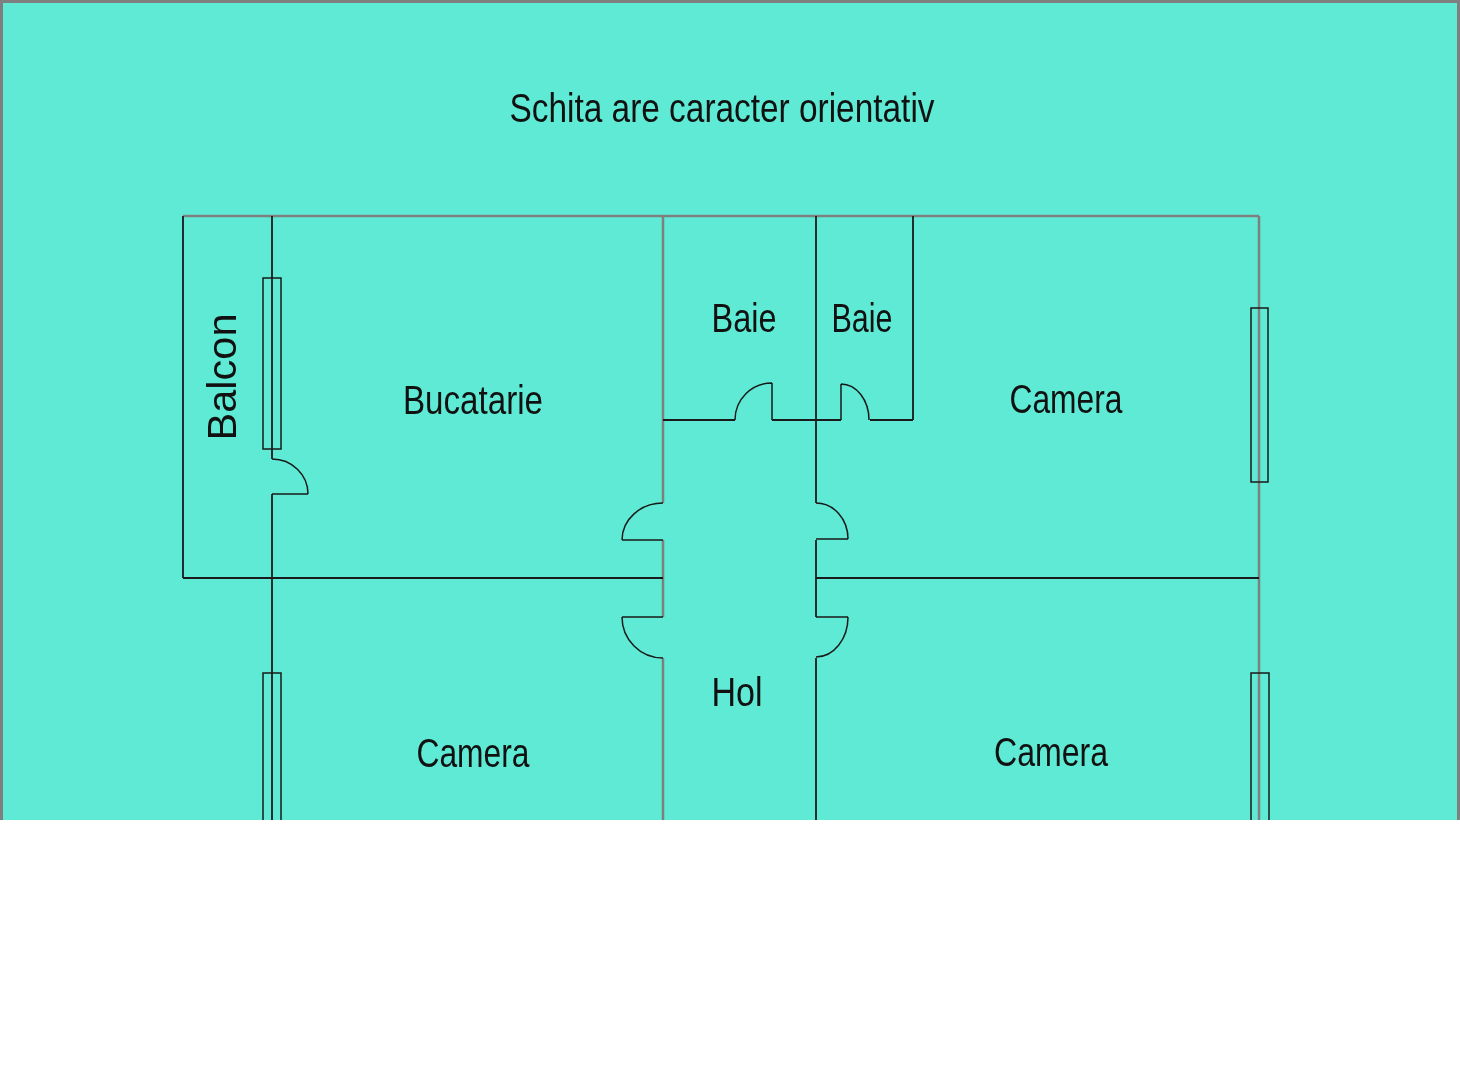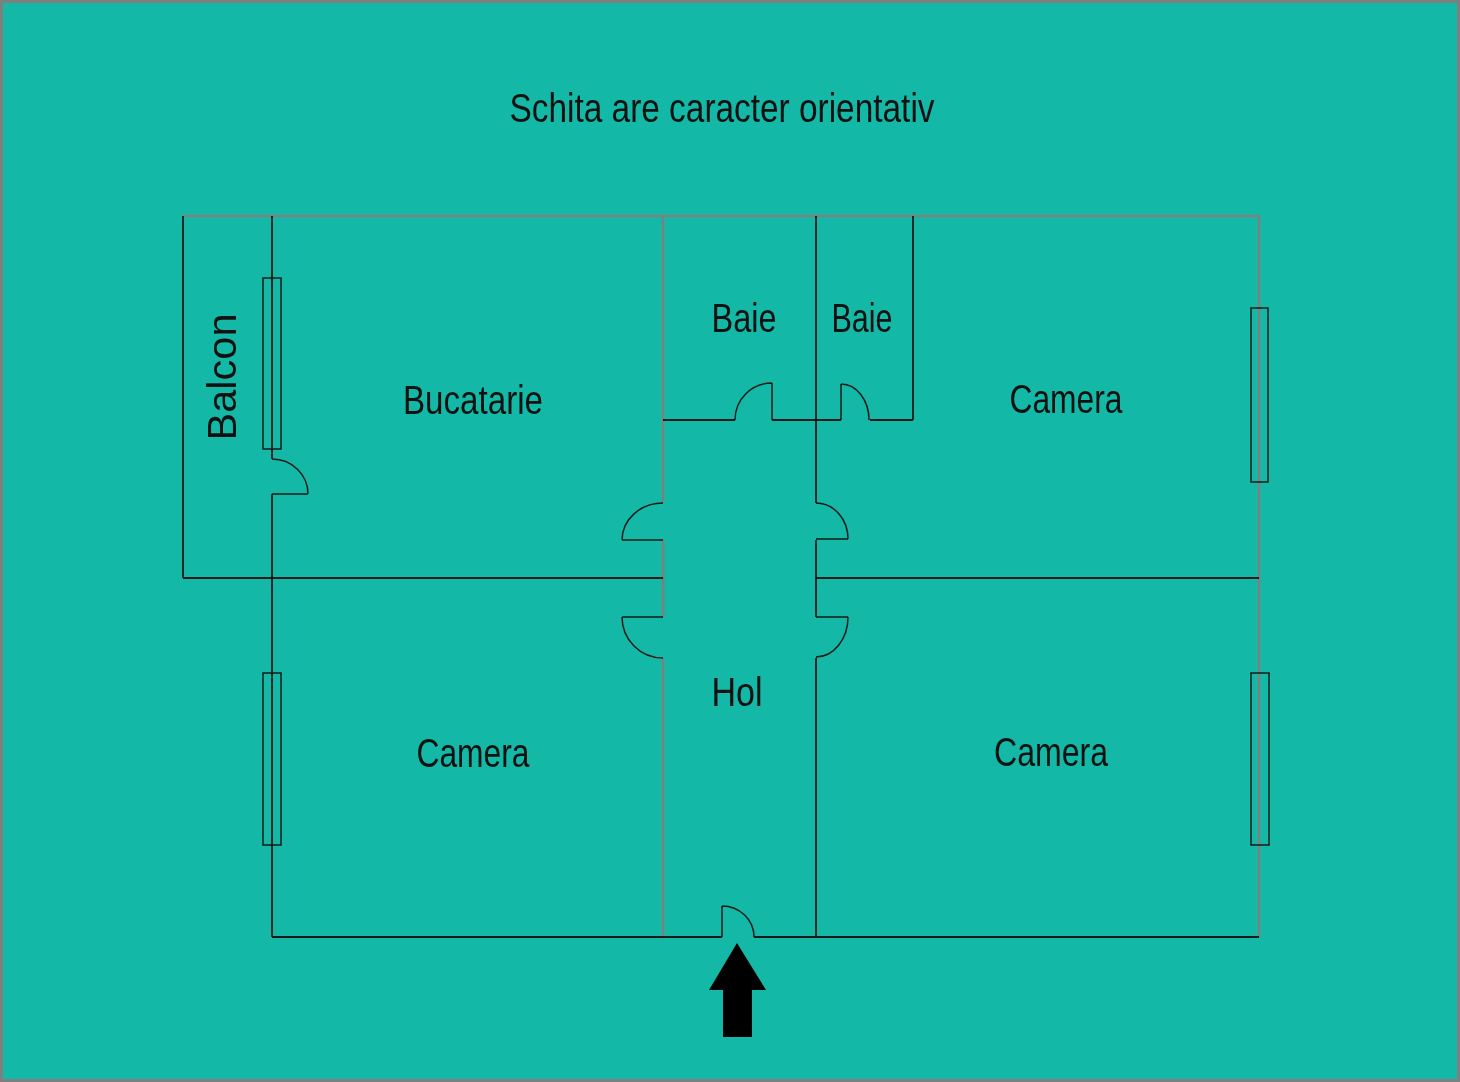--- a/index.html
+++ b/index.html
@@ -1,20 +1,20 @@
 <!DOCTYPE html>
 <html><head>
 <meta charset="utf-8">
 <style>
   html,body { margin:0; padding:0; background:#ffffff; }
   .page {
     position:relative;
     width:1460px;
-    height:1082px;
-    background:#14b8a6;
+    height:820px;
+    background:#5eead4;
     overflow:hidden;
     font-family:"Liberation Sans", sans-serif;
   }
   svg { display:block; }
   svg text {
     font-family:"Liberation Sans", sans-serif;
     font-weight:400;
   }
 </style>
 </head>

